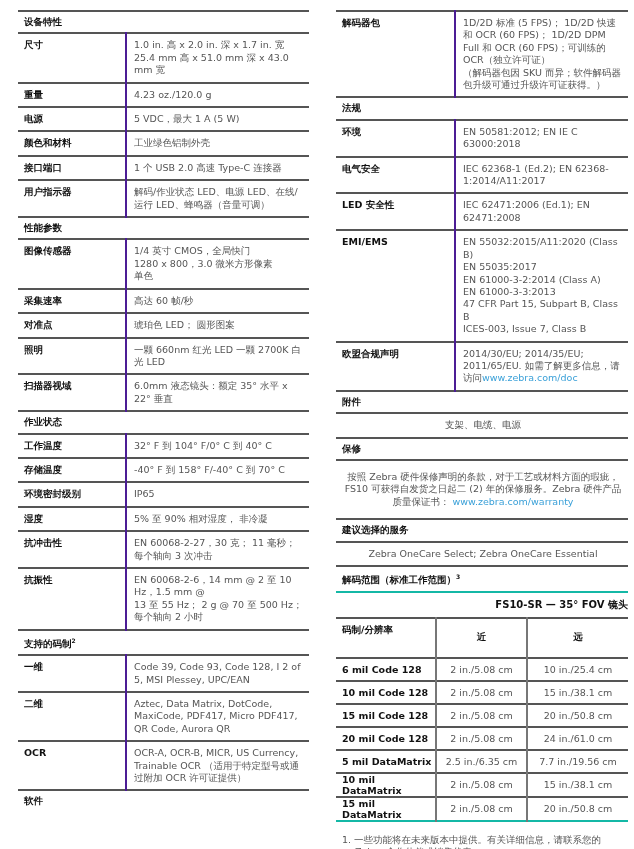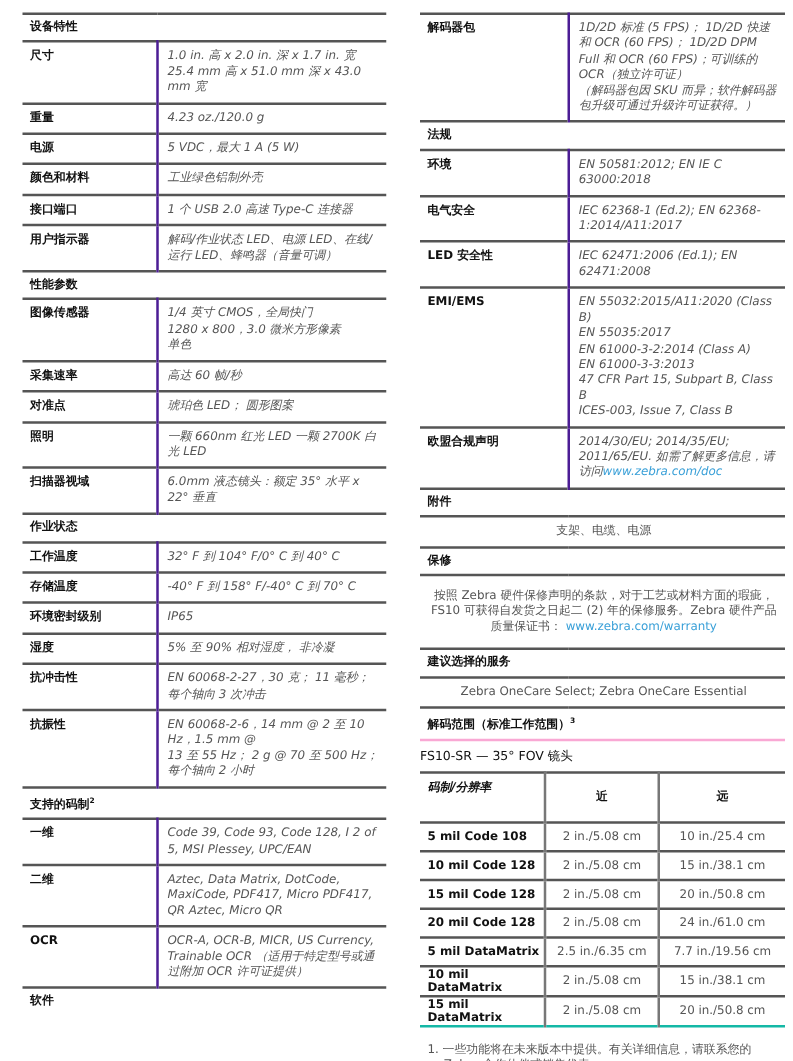--- a/index.html
+++ b/index.html
@@ -8,34 +8,34 @@
     font-family: "DejaVu Sans", "Liberation Sans", sans-serif;
     color: #222; overflow: hidden;
   }
   .col { position: absolute; top: 10px; }
   #left { left: 18px; width: 291px; }
   #right { left: 336px; width: 292px; }
   table.spec { width: 100%; border-collapse: collapse; }
   table.spec td { vertical-align: top; font-size: 9.5px; line-height: 12.4px; }
   .sec { font-weight: bold; font-size: 10px; color: #111; padding: 4px 0 4px 6px; border-top: 2px solid #555; }
   .k { font-weight: bold; color: #111; width: 108px; padding: 5px 4px 5px 6px; border-top: 2px solid #555; border-right: 2px solid #4c1d95; }
-  .v { color: #555; padding: 5px 4px 5px 7px; border-top: 2px solid #555; font-style: italic; }
+  .v { color: #555; padding: 5px 4px 5px 7px; border-top: 2px solid #555; }
   .last td { border-bottom: 2px solid #555; }
   .link { color: #3aa0d8; }
   .plain { color: #555; font-size: 9.5px; line-height: 12.4px; padding: 5px 4px 5px 6px; border-top: 2px solid #555; text-align: center; }
   .rk { width: 119px; }
   table.range { width: 100%; border-collapse: collapse; }
   table.range td { font-size: 9.5px; height: 23px; border-top: 2px solid #555; vertical-align: middle; }
   table.range .rt { font-weight: bold; color: #111; padding-left: 6px; width: 100px; border-right: 2px solid #777; }
   table.range .rc { color: #555; text-align: center; width: 91px; border-right: 2px solid #777; }
   table.range .rf { color: #555; text-align: center; }
   table.range .hdr td { height: 40px; }
-  table.range .hdr .rt { vertical-align: top; padding-top: 5px; font-style: italic; }
+  table.range .hdr .rt { vertical-align: top; padding-top: 5px; }
   table.range .hdr .rc, table.range .hdr .rf { font-weight: bold; color: #111; }
-  .fovtitle { font-weight: normal; font-size: 10px; text-align: left; padding: 5px 0; border-top: 2px solid #f9a8d4; color: #111; }
+  .fovtitle { font-weight: bold; font-size: 10px; text-align: right; padding: 5px 0; border-top: 2px solid #14b8a6; color: #111; }
   .notes { margin-top: 12px; font-size: 9.5px; line-height: 12.2px; color: #555; padding-left: 6px; }
   .notes .n { padding-left: 13px; text-indent: -13px; }
   sup { font-size: 6px; }
 </style>
 </head>
 <body>
 
 <div id="left" class="col">
     <table class="spec">
       <tbody>
@@ -118,21 +118,21 @@
         </tr>
         <tr>
           <td colspan="2" class="sec"><span>支持的码制</span><sup>2</sup></td>
         </tr>
         <tr class="">
           <td class="k">一维</td>
           <td class="v">Code 39, Code 93, Code 128, I 2 of 5, MSI Plessey, UPC/EAN</td>
         </tr>
         <tr class="">
           <td class="k">二维</td>
-          <td class="v">Aztec, Data Matrix, DotCode, MaxiCode, PDF417, Micro PDF417, QR Aztec, Micro QR</td>
+          <td class="v">Aztec, Data Matrix, DotCode, MaxiCode, PDF417, Micro PDF417, QR Code, Aurora QR</td>
         </tr>
         <tr class="">
           <td class="k">OCR</td>
           <td class="v">OCR-A, OCR-B, MICR, US Currency, Trainable OCR （适用于特定型号或通过附加 OCR 许可证提供）</td>
         </tr>
         <tr>
           <td colspan="2" class="sec"><span>软件</span></td>
         </tr>
       </tbody>
     </table>
@@ -192,21 +192,21 @@
     </table>
     <div class="fovtitle">FS10-SR — 35° FOV 镜头</div>
     <table class="range">
       <tbody>
         <tr class="hdr">
           <td class="rt">码制/分辨率</td>
           <td class="rc">近</td>
           <td class="rf">远</td>
         </tr>
         <tr style="">
-          <td class="rt">5 mil Code 108</td>
+          <td class="rt">6 mil Code 128</td>
           <td class="rc">2 in./5.08 cm</td>
           <td class="rf">10 in./25.4 cm</td>
         </tr>
         <tr style="">
           <td class="rt">10 mil Code 128</td>
           <td class="rc">2 in./5.08 cm</td>
           <td class="rf">15 in./38.1 cm</td>
         </tr>
         <tr style="">
           <td class="rt">15 mil Code 128</td>

